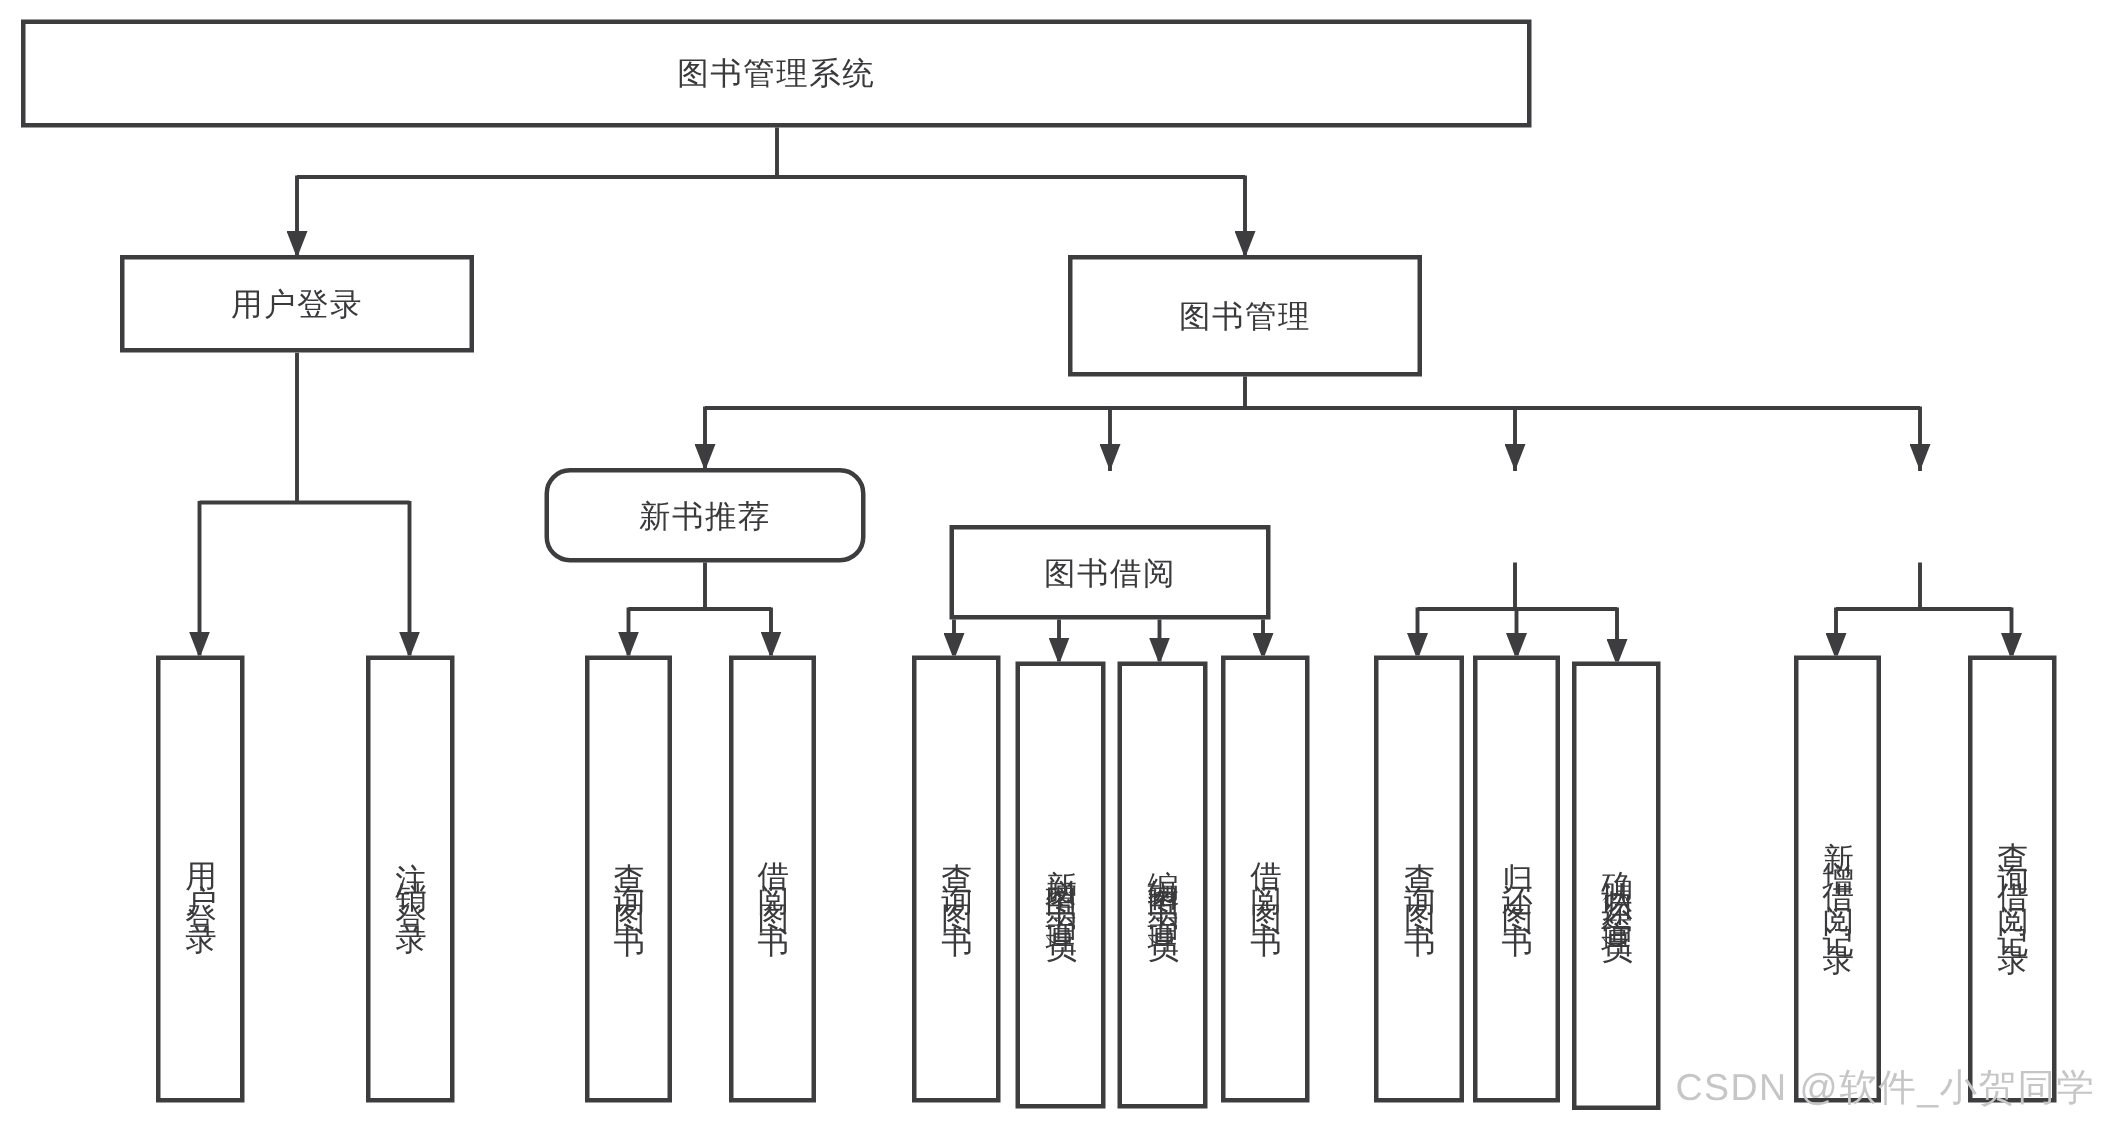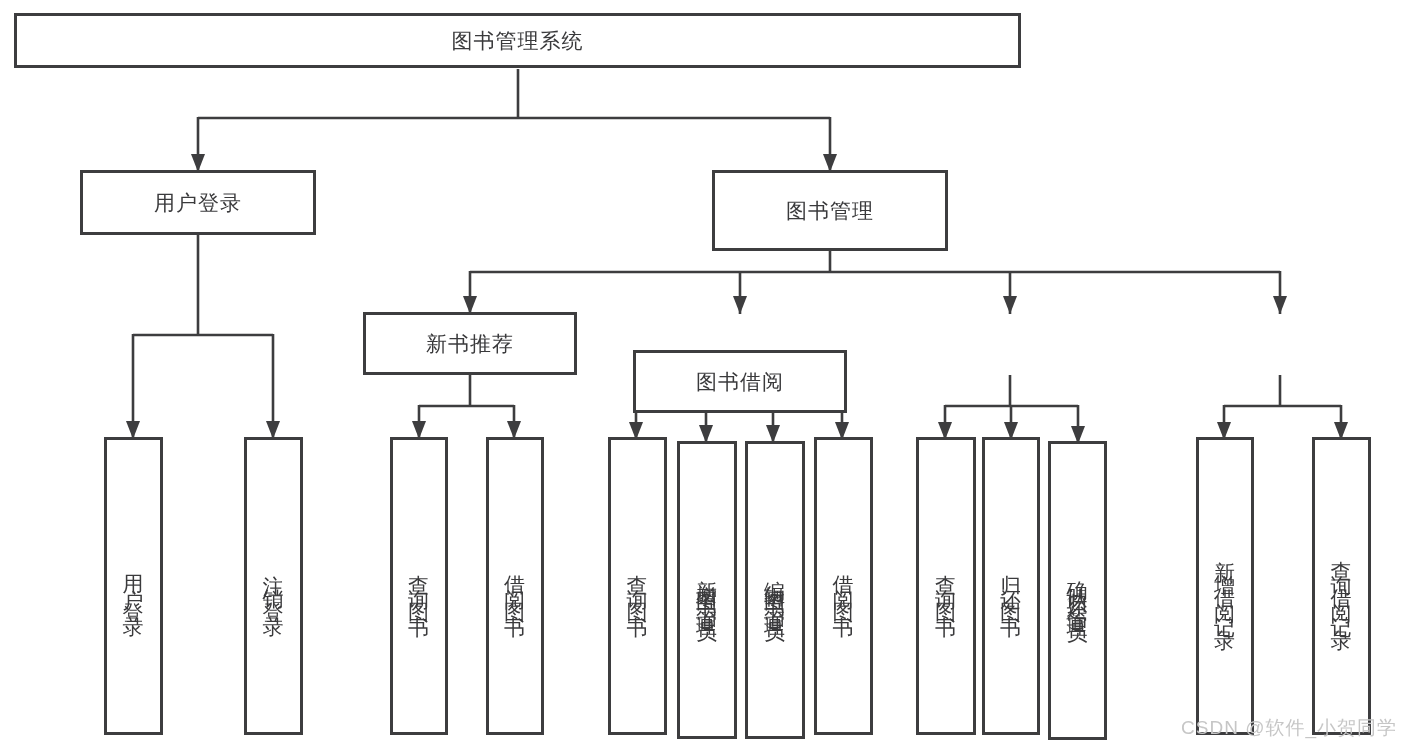--- a/index.html
+++ b/index.html
@@ -33,21 +33,21 @@
     writing-mode:vertical-rl;
     text-orientation:mixed;
     letter-spacing:14px;
     line-height:1;
     white-space:nowrap;
   }
   .vnode.tight .vtext{letter-spacing:6px;}
   .watermark{
     position:absolute;
     right:8px;bottom:6px;
-    font-size:19px;
+    font-size:25px;
     color:var(--wm);
     letter-spacing:1px;
     white-space:nowrap;
   }
 </style>
 </head>
 <body>
 
 <div id="canvas">
 
@@ -92,32 +92,32 @@
     <line class="wire" x1="945" y1="405" x2="945" y2="440" marker-end="url(#arrow)"></line>
     <line class="wire" x1="1011" y1="405" x2="1011" y2="440" marker-end="url(#arrow)"></line>
     <line class="wire" x1="1078" y1="405" x2="1078" y2="444" marker-end="url(#arrow)"></line>
 
     <line class="wire" x1="1280" y1="375" x2="1280" y2="406"></line>
     <line class="wire" x1="1224" y1="406" x2="1341" y2="406"></line>
     <line class="wire" x1="1224" y1="405" x2="1224" y2="440" marker-end="url(#arrow)"></line>
     <line class="wire" x1="1341" y1="405" x2="1341" y2="440" marker-end="url(#arrow)"></line>
   </svg>
 
-  <div class="node hnode" style="left:14px;top:13px;width:1007px;height:55px;">
+  <div class="node hnode" style="left:14px;top:13px;width:1007px;height:72px;">
     <span>图书管理系统</span>
   </div>
 
   <div class="node hnode" style="left:80px;top:170px;width:236px;height:65px;">
     <span>用户登录</span>
   </div>
   <div class="node hnode" style="left:712px;top:170px;width:236px;height:81px;">
     <span>图书管理</span>
   </div>
 
-  <div class="node hnode" style="left:363px;top:312px;width:214px;height:63px;">
+  <div class="node hnode" style="left:363px;top:312px;width:214px;height:63px;border-radius:17px;">
     <span>新书推荐</span>
   </div>
   <div class="node hnode" style="left:633px;top:312px;width:214px;height:63px;margin-top:38px;">
     <span>图书借阅</span>
   </div>
 
   <div class="node vnode" style="left:104px;top:437px;width:59px;height:298px;">
     <span class="vtext">用户登录</span>
   </div>
   <div class="node vnode" style="left:244px;top:437px;width:59px;height:298px;">

